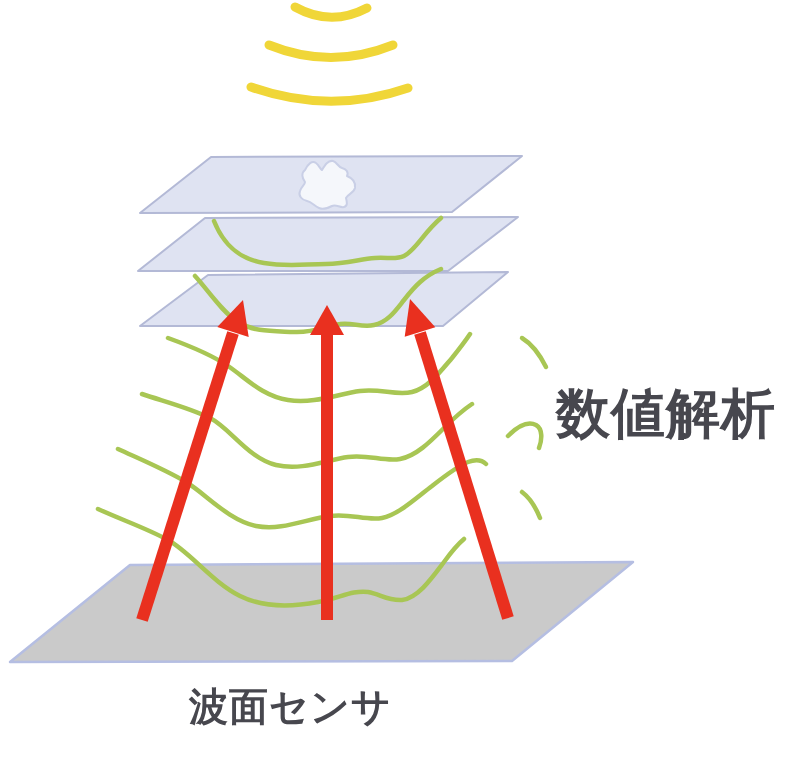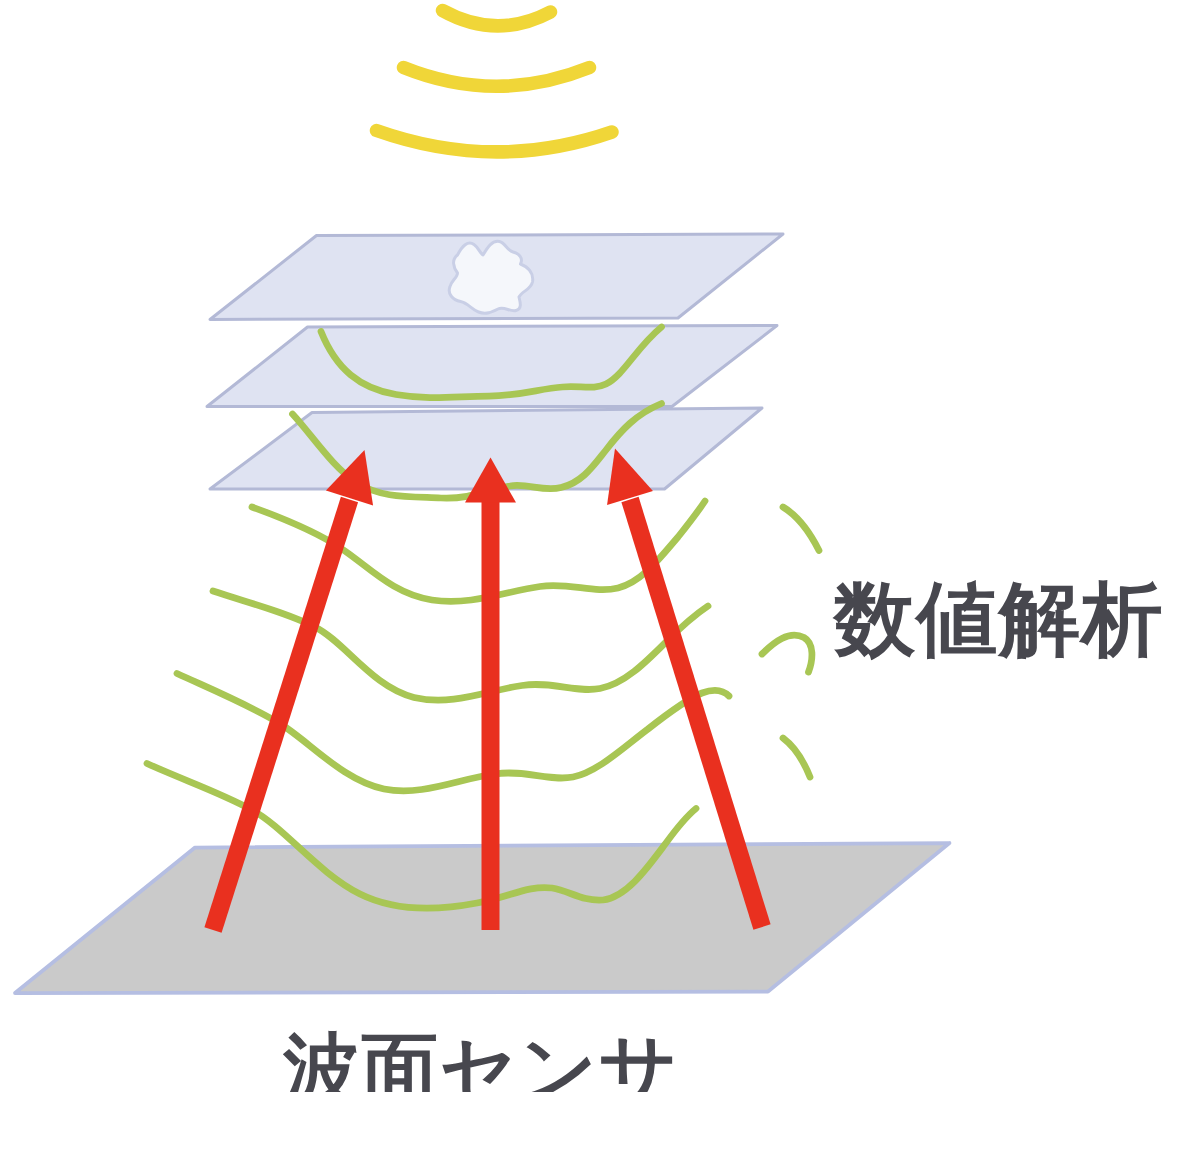--- a/index.html
+++ b/index.html
@@ -33,21 +33,21 @@
   .arrow-head{fill:var(--arrow-red);}
   .jp-label{
     position:absolute;
     color:var(--label-text);
     font-weight:600;
     letter-spacing:1px;
     white-space:nowrap;
     line-height:1;
   }
   .label-analysis{left:556px;top:386px;font-size:54px;}
-  .label-sensor{left:189px;top:687px;font-size:51px;}
+  .label-sensor{left:189px;top:687px;font-size:39px;}
 </style>
 </head>
 <body>
 
 <div class="stage">
 
   <svg class="diagram-svg" width="790" height="768" viewBox="0 0 790 768" xmlns="http://www.w3.org/2000/svg">
 
     <g>
       <path class="arc" d="M 295,7 Q 331,27 367,8"></path>

